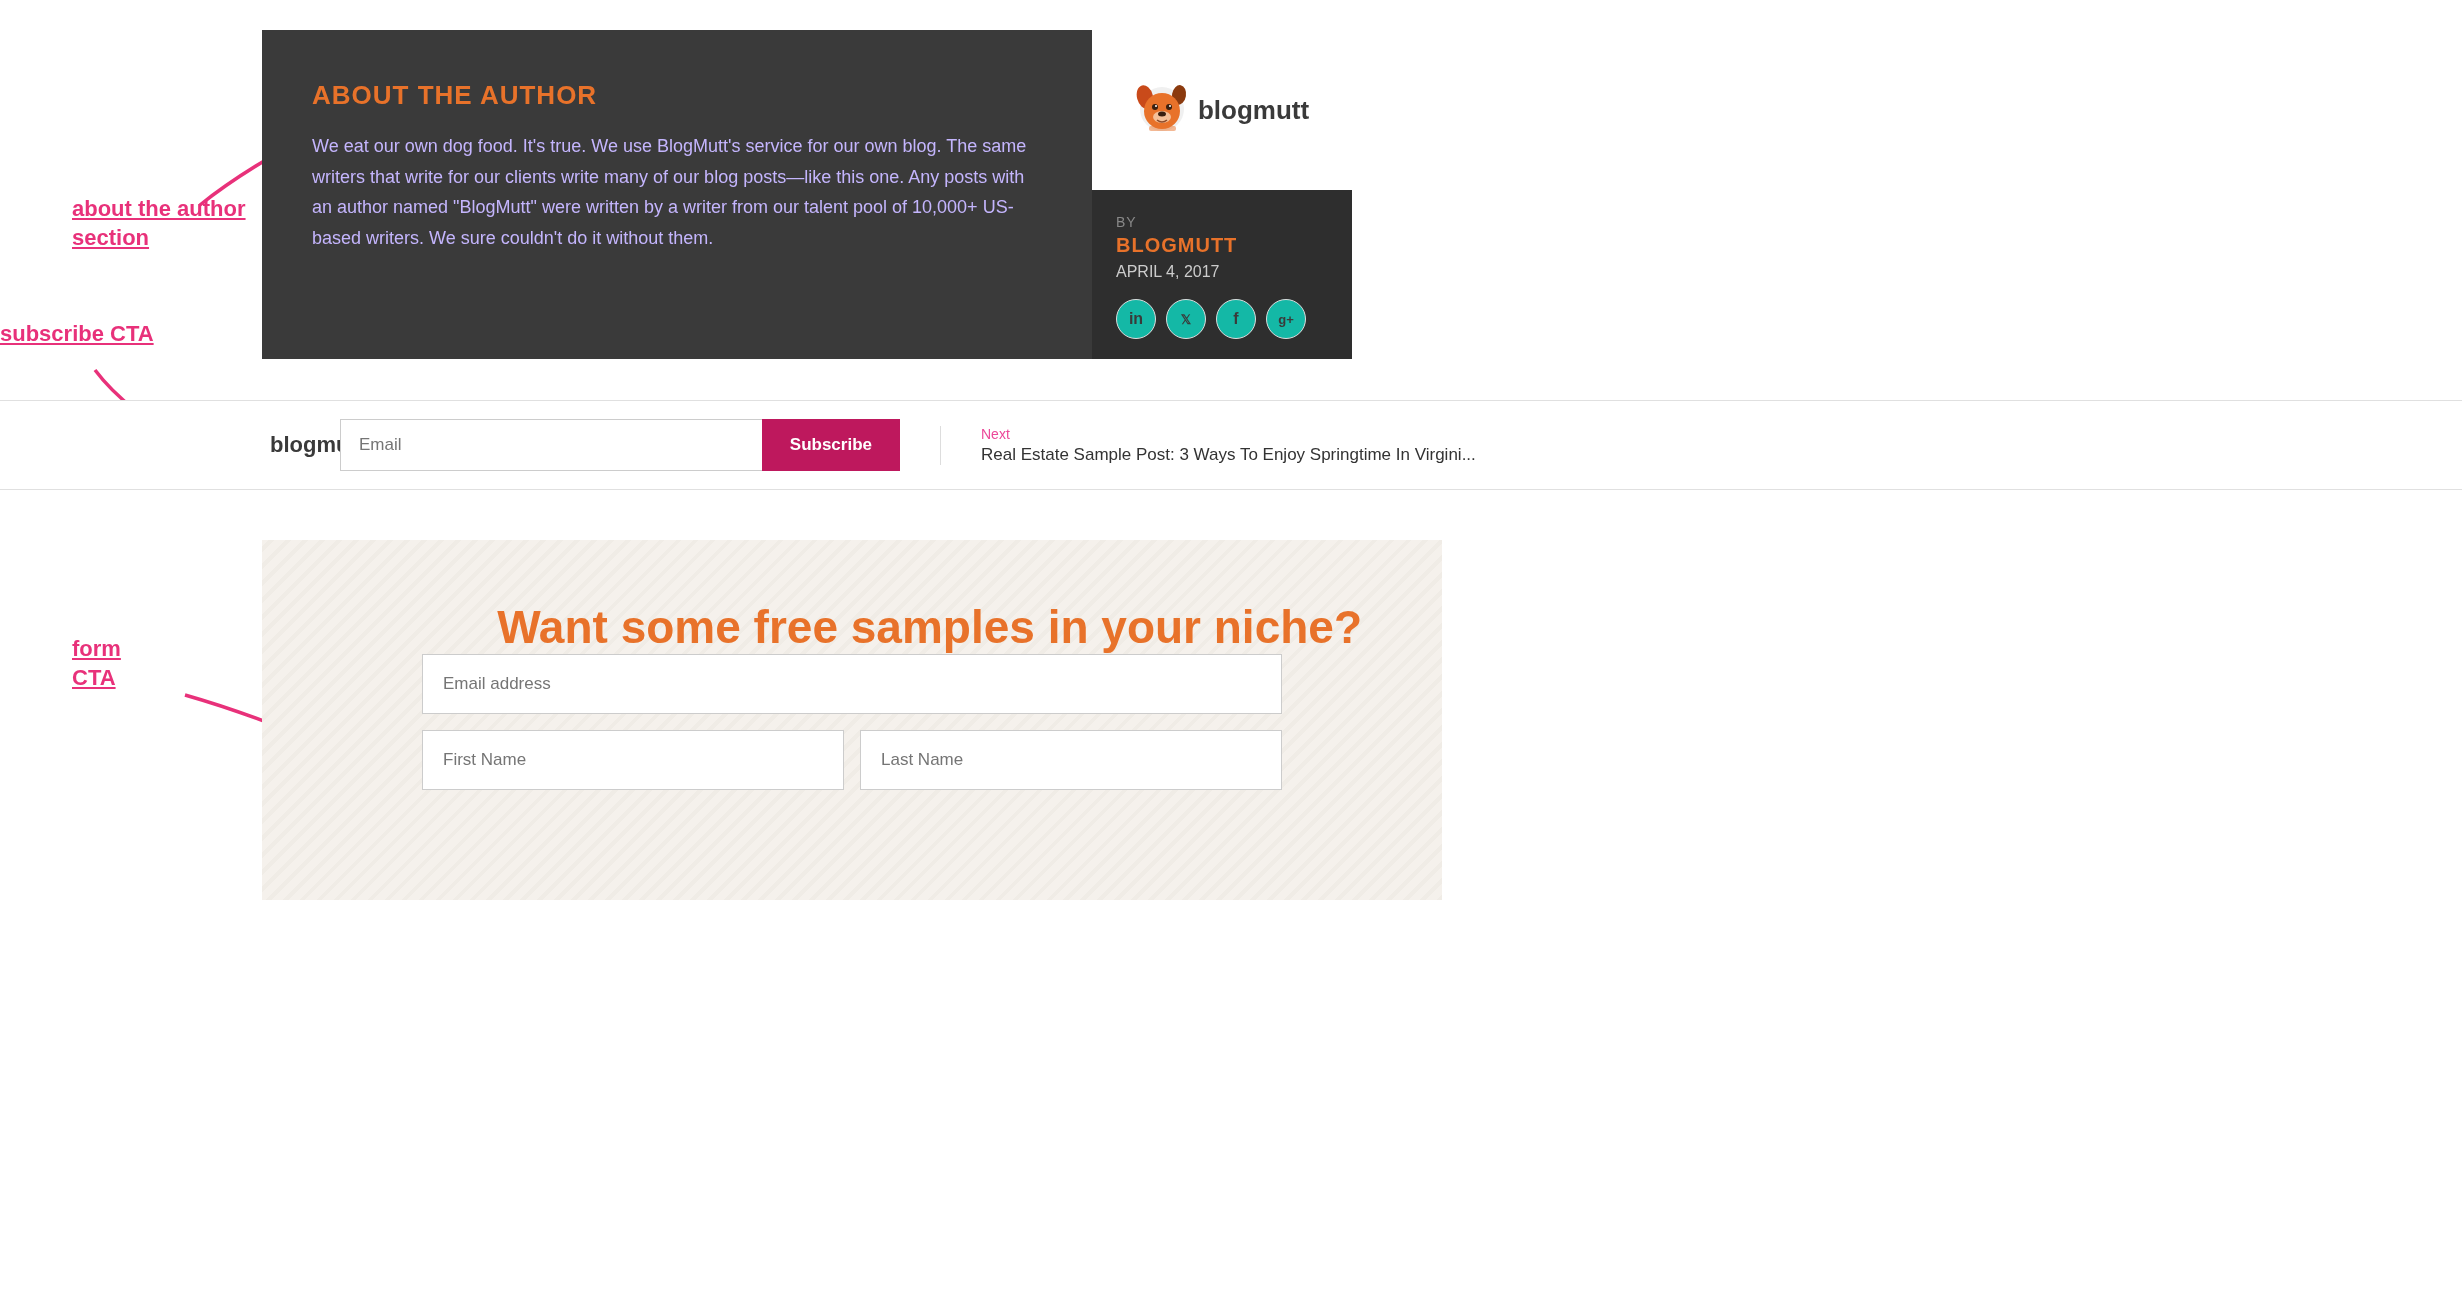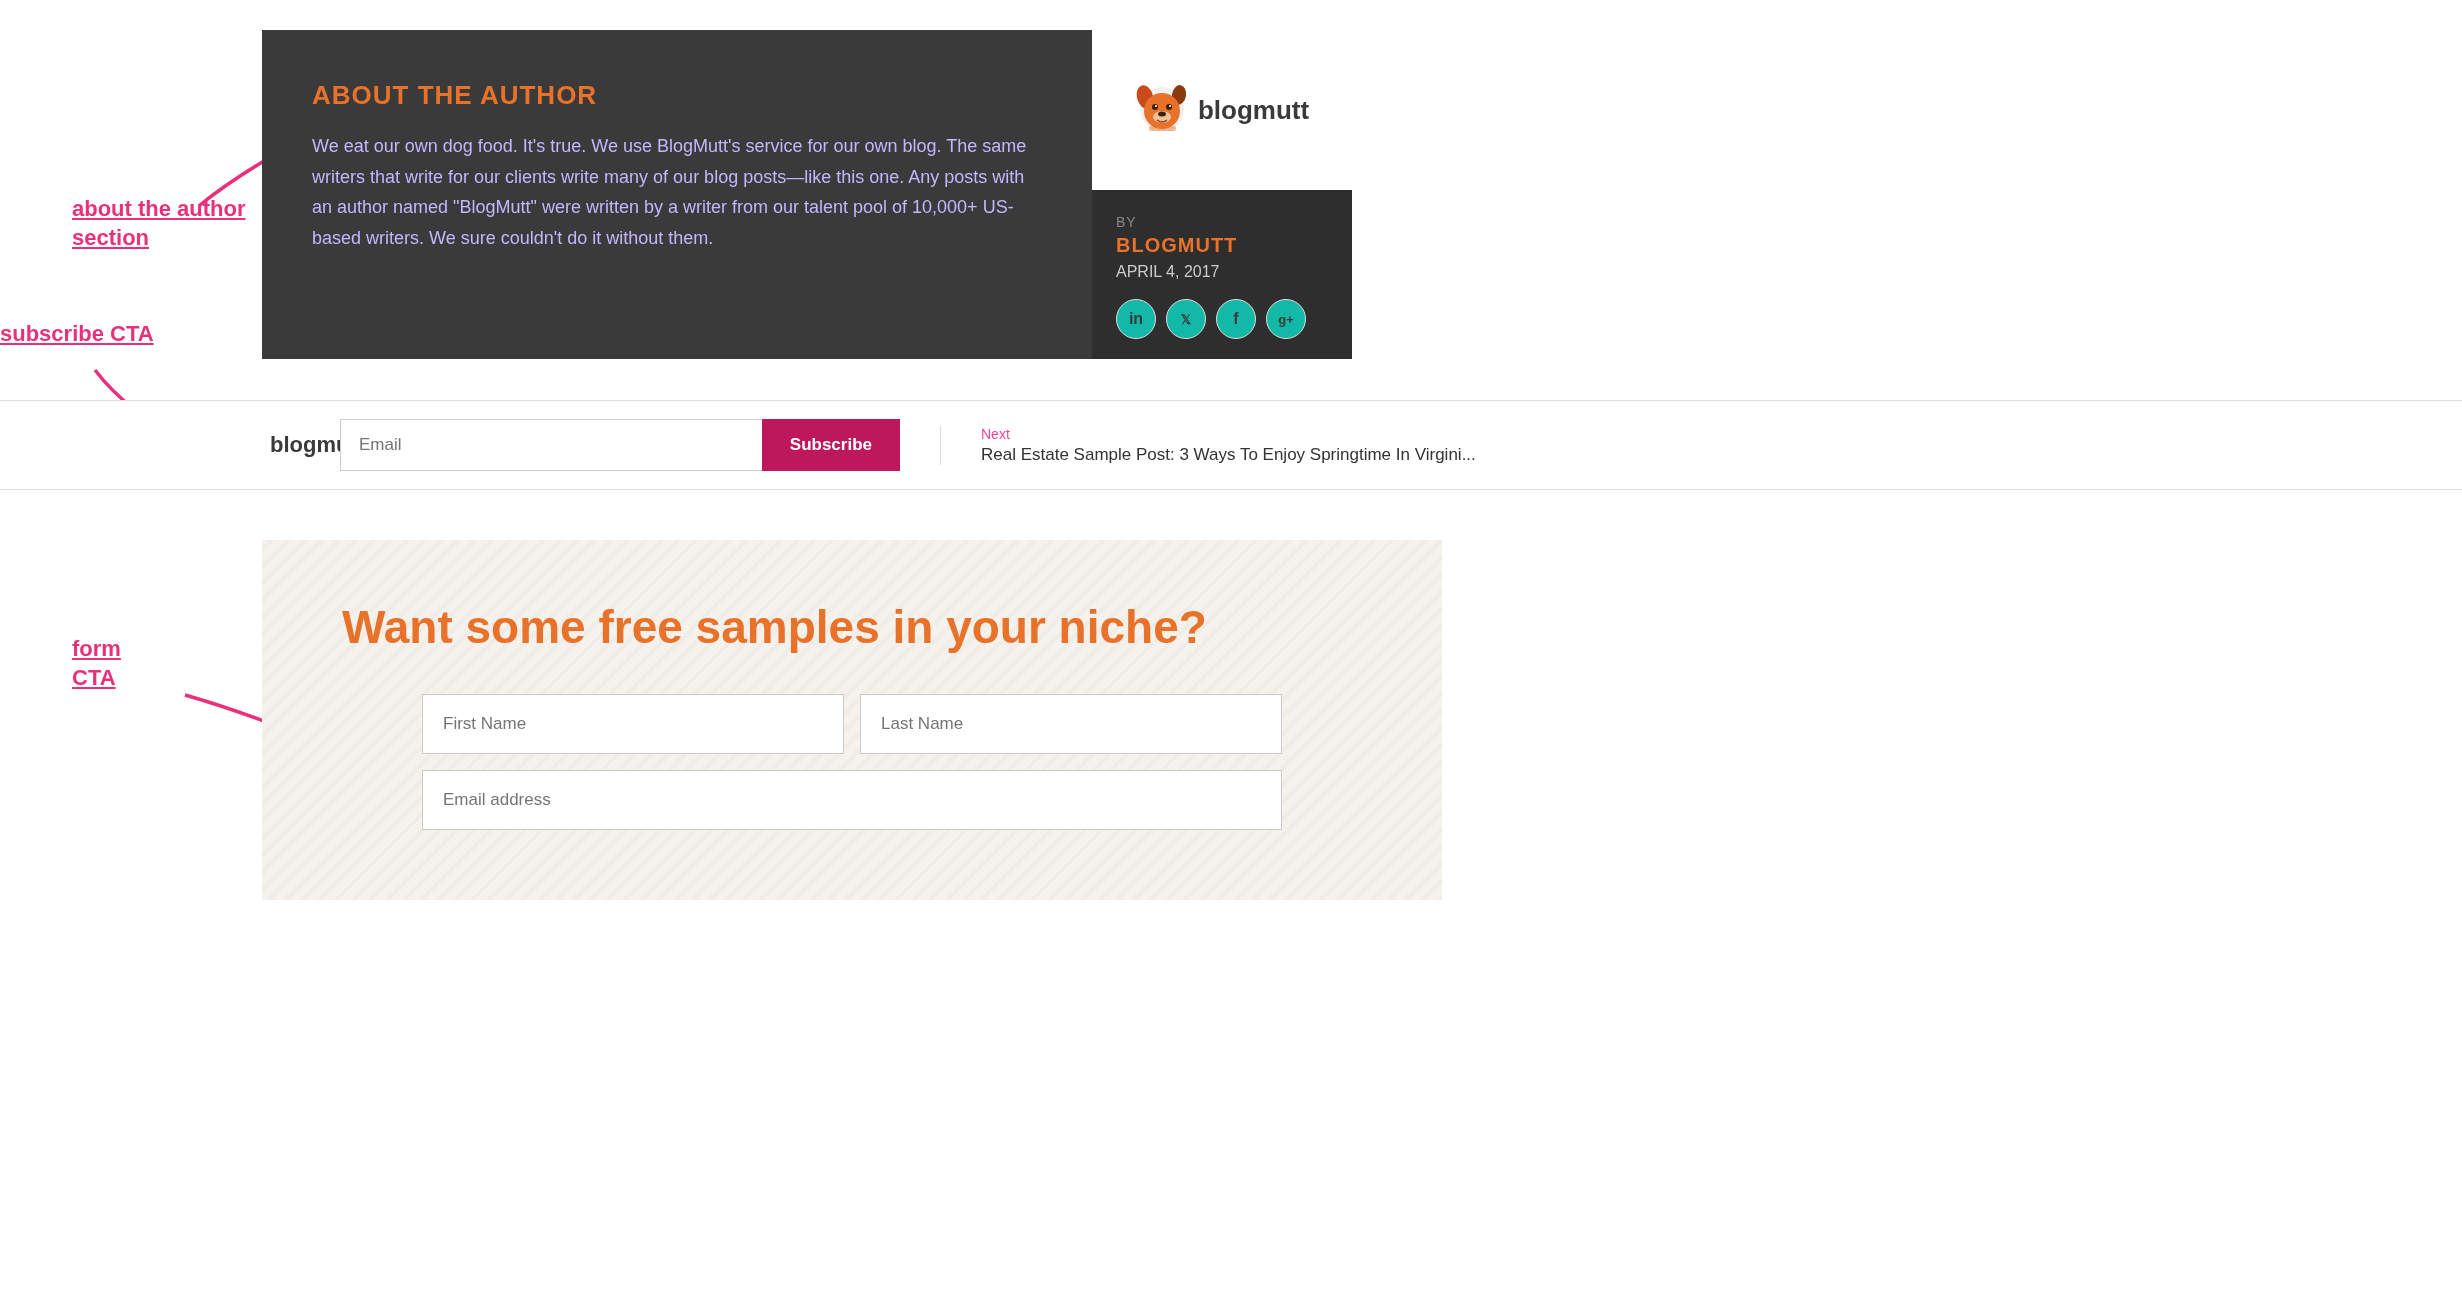--- a/index.html
+++ b/index.html
@@ -233,22 +233,21 @@
         #f5f1ec 12px
       );
       padding: 60px 80px 60px;
       min-height: 360px;
     }
 
     .form-cta-title {
       color: #e8722a;
       font-size: 46px;
       font-weight: 700;
-      text-align: left;
-      margin-bottom: 40px;
+      text-align: right;
     }
 
     .form-fields {
       display: flex;
       flex-direction: column;
       gap: 16px;
       max-width: 860px;
       margin: 0 auto;
     }
 
@@ -430,22 +429,22 @@
     <div class="next-post">
       <span class="next-label">Next</span>
       <span class="next-title">Real Estate Sample Post: 3 Ways To Enjoy Springtime In Virgini...</span>
     </div>
   </div>
 
   <div class="form-cta-section">
     <div class="form-cta-title">Want some free samples in your niche?</div>
     <div class="form-fields">
       <div class="form-row">
+        <input class="form-input full-width" type="email" placeholder="Email address" style="">
+      </div>
+      <div class="form-row">
         <input class="form-input" type="text" placeholder="First Name" style="">
         <input class="form-input" type="text" placeholder="Last Name" style="">
       </div>
-      <div class="form-row">
-        <input class="form-input full-width" type="email" placeholder="Email address" style="">
-      </div>
     </div>
   </div>
 
 </div>
 
 </body></html>

